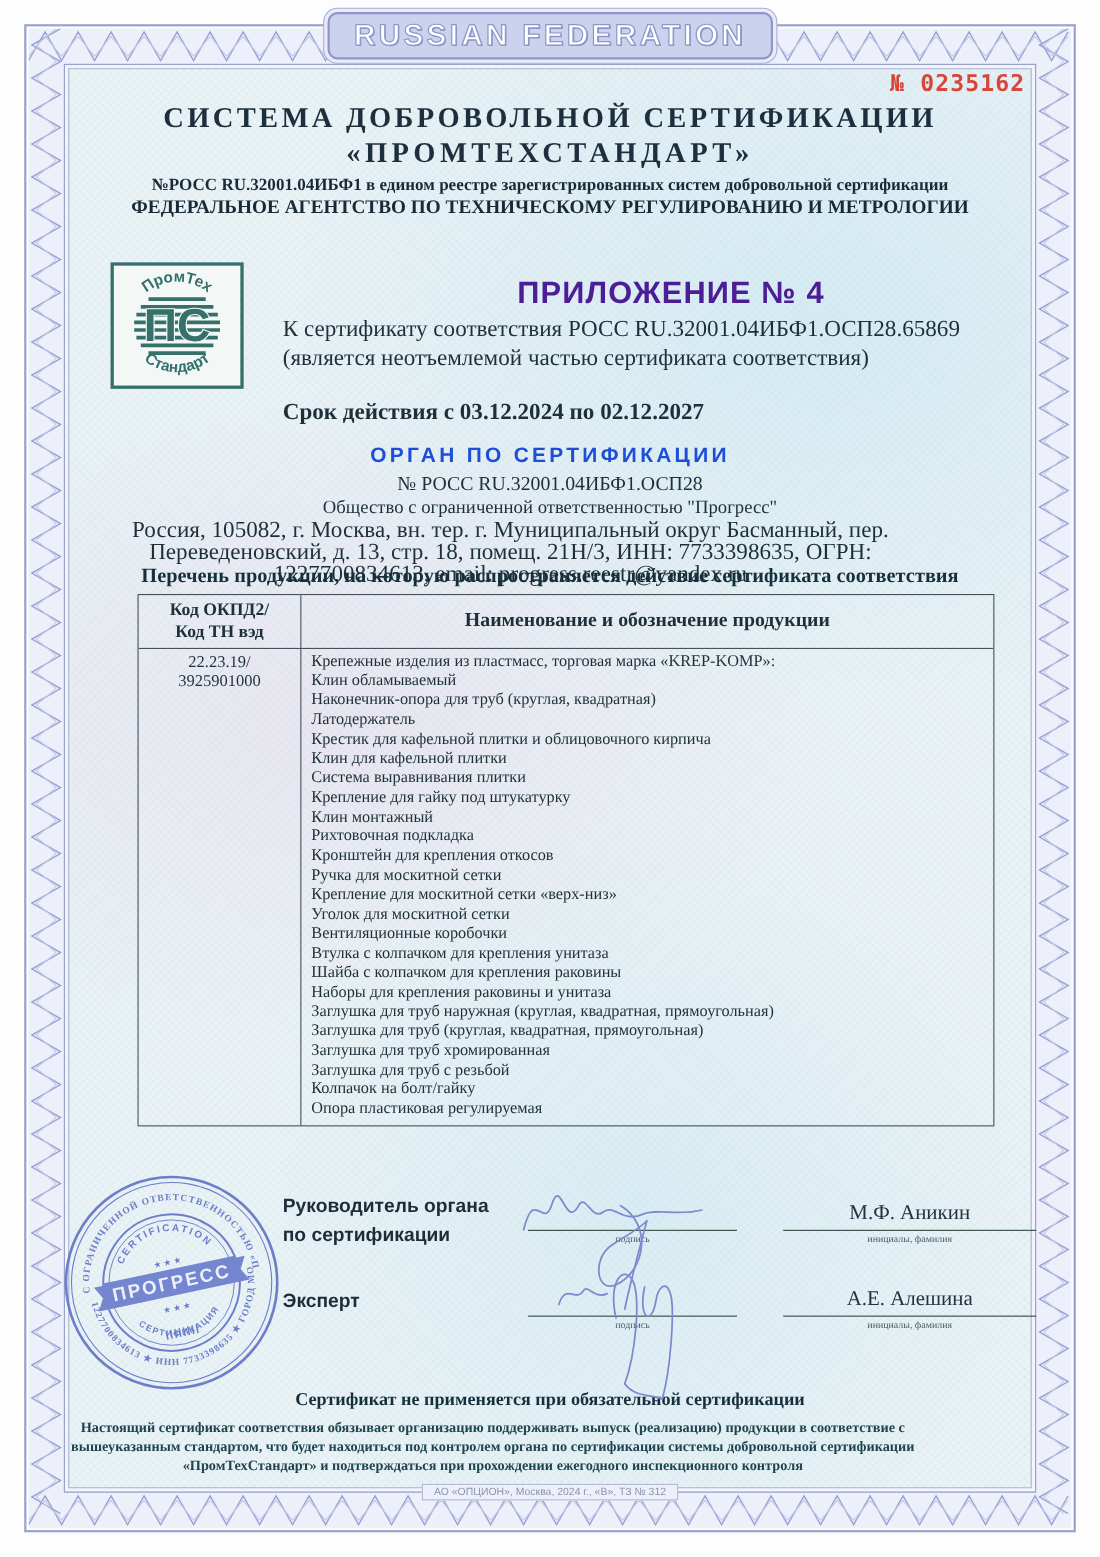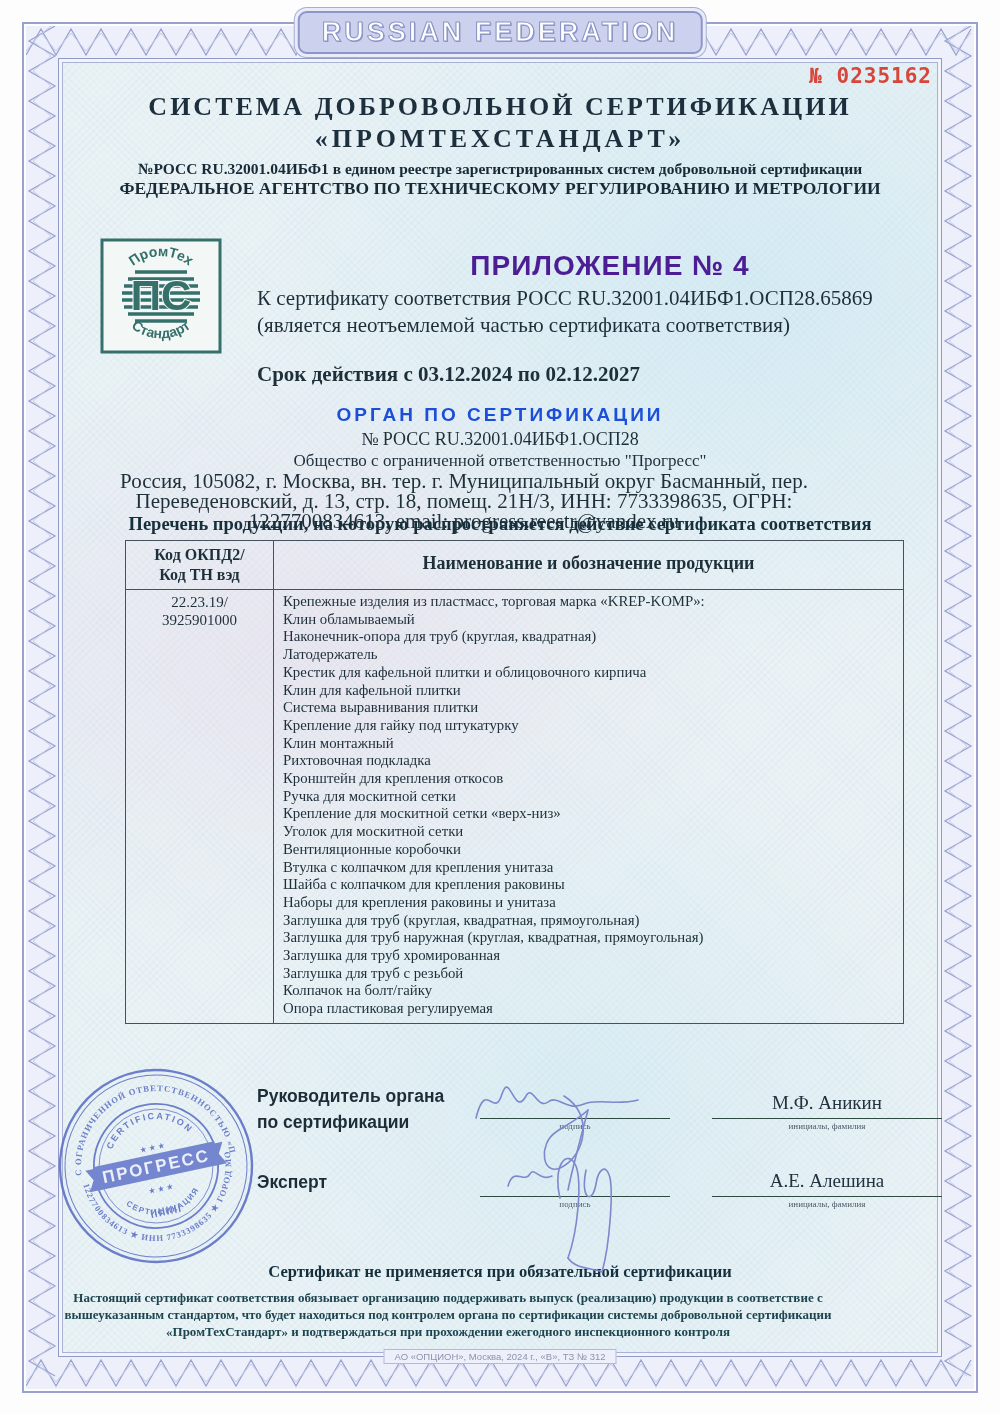--- a/index.html
+++ b/index.html
@@ -192,22 +192,22 @@
           <div class="prod-line">Клин монтажный</div>
           <div class="prod-line">Рихтовочная подкладка</div>
           <div class="prod-line">Кронштейн для крепления откосов</div>
           <div class="prod-line">Ручка для москитной сетки</div>
           <div class="prod-line">Крепление для москитной сетки «верх-низ»</div>
           <div class="prod-line">Уголок для москитной сетки</div>
           <div class="prod-line">Вентиляционные коробочки</div>
           <div class="prod-line">Втулка с колпачком для крепления унитаза</div>
           <div class="prod-line">Шайба с колпачком для крепления раковины</div>
           <div class="prod-line">Наборы для крепления раковины и унитаза</div>
+          <div class="prod-line">Заглушка для труб наружная (круглая, квадратная, прямоугольная)</div>
           <div class="prod-line">Заглушка для труб (круглая, квадратная, прямоугольная)</div>
-          <div class="prod-line">Заглушка для труб наружная (круглая, квадратная, прямоугольная)</div>
           <div class="prod-line">Заглушка для труб хромированная</div>
           <div class="prod-line">Заглушка для труб с резьбой</div>
           <div class="prod-line">Колпачок на болт/гайку</div>
           <div class="prod-line">Опора пластиковая регулируемая</div>
         </div>
     </div>
   </div>
 
   <div class="role" style="left:257px; top:1086px;">Руководитель органа</div>
   <div class="role" style="left:257px; top:1112px;">по сертификации</div>

